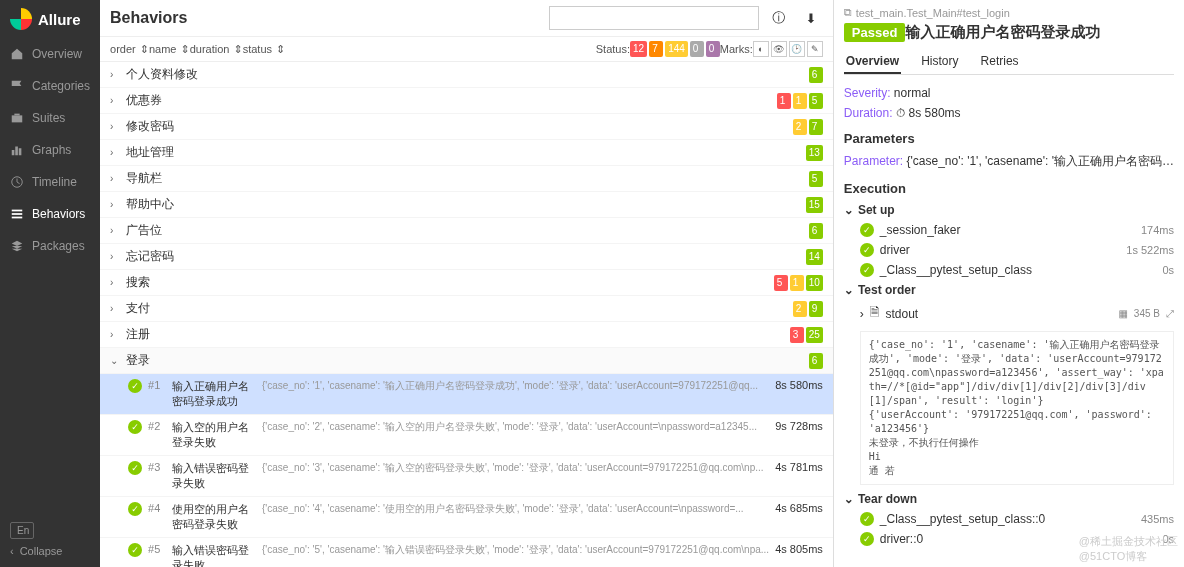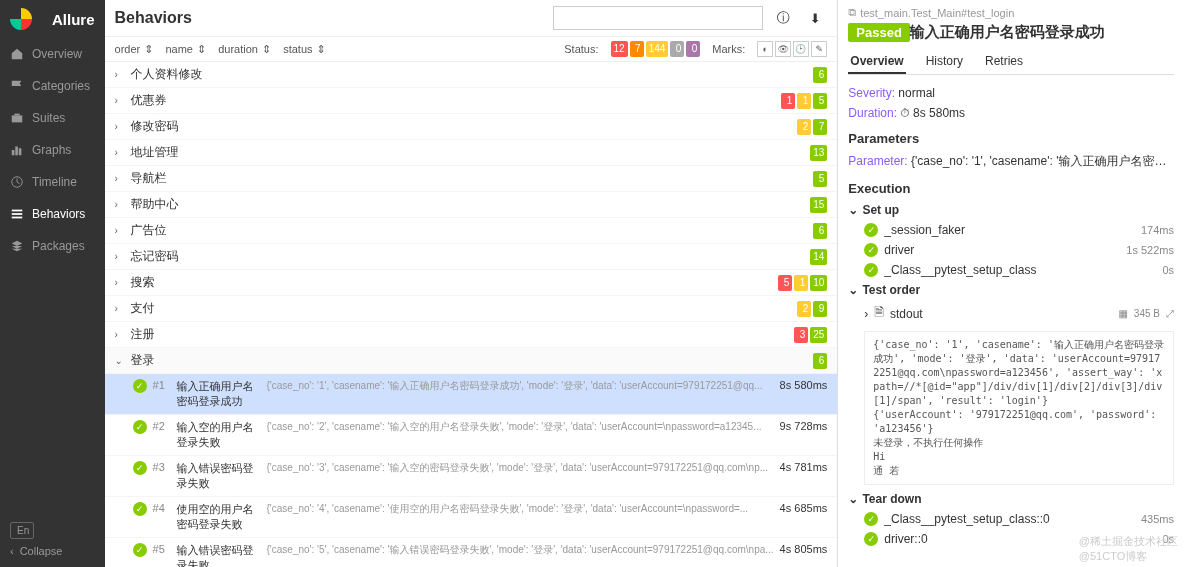--- a/index.html
+++ b/index.html
@@ -1,35 +1,35 @@
 <!DOCTYPE html>
 <html><head>
 <meta charset="utf-8">
 <style>
 * { box-sizing: border-box; margin: 0; padding: 0; }
 body { font-family: -apple-system, BlinkMacSystemFont, "Segoe UI", Helvetica, Arial, sans-serif; font-size: 13px; color: #333; background: #fff; display: flex; height: 567px; width: 1184px; overflow: hidden; }
 .sidebar { width: 106px; background: #333; color: #999; display: flex; flex-direction: column; font-size: 12px; }
-.logo { display: flex; align-items: center; padding: 8px 10px; gap: 20px; }
+.logo { display: flex; align-items: center; padding: 8px 10px; gap: 6px; }
 .logo-circle { width: 22px; height: 22px; border-radius: 50%; background: conic-gradient(#fc0 0 90deg, #f33 90deg 180deg, #0c9 180deg 270deg, #333 270deg 360deg); }
 .logo-text { color: #fff; font-weight: 700; font-size: 15px; }
 .nav-item { display: flex; align-items: center; gap: 8px; padding: 9px 10px; cursor: pointer; }
 .nav-item.active { color: #fff; }
 .nav-item svg { width: 14px; height: 14px; flex-shrink: 0; }
 .bottom { margin-top: auto; padding: 6px 10px 10px; }
 .en-btn { border: 1px solid #666; color: #999; font-size: 10px; padding: 2px 6px; border-radius: 2px; width: 24px; text-align: left; margin-bottom: 6px; }
 .collapse { display: flex; align-items: center; gap: 6px; font-size: 11px; }
 .mid { flex: 1; display: flex; flex-direction: column; border-right: 1px solid #ddd; }
 .mid-header { display: flex; align-items: center; padding: 6px 10px; gap: 8px; border-bottom: 1px solid #eee; }
 .mid-title { font-size: 16px; font-weight: 600; }
 .search-box { margin-left: auto; border: 1px solid #ccc; height: 24px; width: 210px; }
 .icon-btn { width: 24px; height: 24px; display: flex; align-items: center; justify-content: center; cursor: pointer; color: #333; }
-.toolbar { display: flex; align-items: center; gap: 12px; padding: 4px 10px; font-size: 11px; color: #555; border-bottom: 1px solid #eee; }
+.toolbar { display: flex; align-items: center; gap: 0; padding: 4px 10px; font-size: 11px; color: #555; border-bottom: 1px solid #eee; }
 .sorter { display: flex; align-items: center; gap: 4px; cursor: pointer; }
 .status-badges, .marks-icons { display: flex; gap: 2px; align-items: center; }
-.badge { display: inline-block; font-size: 10px; color: #fff; border-radius: 2px; padding: 1px 3px; min-width: 14px; text-align: right; line-height: 14px; }
+.badge { display: inline-block; font-size: 10px; color: #fff; border-radius: 2px; padding: 1px 3px; min-width: 14px; text-align: left; line-height: 14px; }
 .marks-icons .mark-btn { border: 1px solid #ccc; width: 16px; height: 16px; display: flex; align-items: center; justify-content: center; font-size: 9px; }
 .tree { flex: 1; overflow-y: auto; }
 .row { display: flex; align-items: center; padding: 4px 10px; font-size: 12px; border-bottom: 1px solid #f4f4f4; cursor: pointer; }
 .chev { width: 10px; font-size: 10px; color: #666; margin-right: 6px; }
 .row-name { flex: 1; }
 .row-badges { display: flex; gap: 2px; }
 .row.expanded { background: #fafafa; }
 .case { display: flex; padding: 5px 10px 5px 28px; gap: 6px; font-size: 11px; border-bottom: 1px solid #f4f4f4; align-items: flex-start; }
 .case.selected { background: #cfe0ff; }
 .status-dot { width: 14px; height: 14px; border-radius: 50%; display: flex; align-items: center; justify-content: center; color: #fff; font-size: 9px; flex-shrink: 0; }

